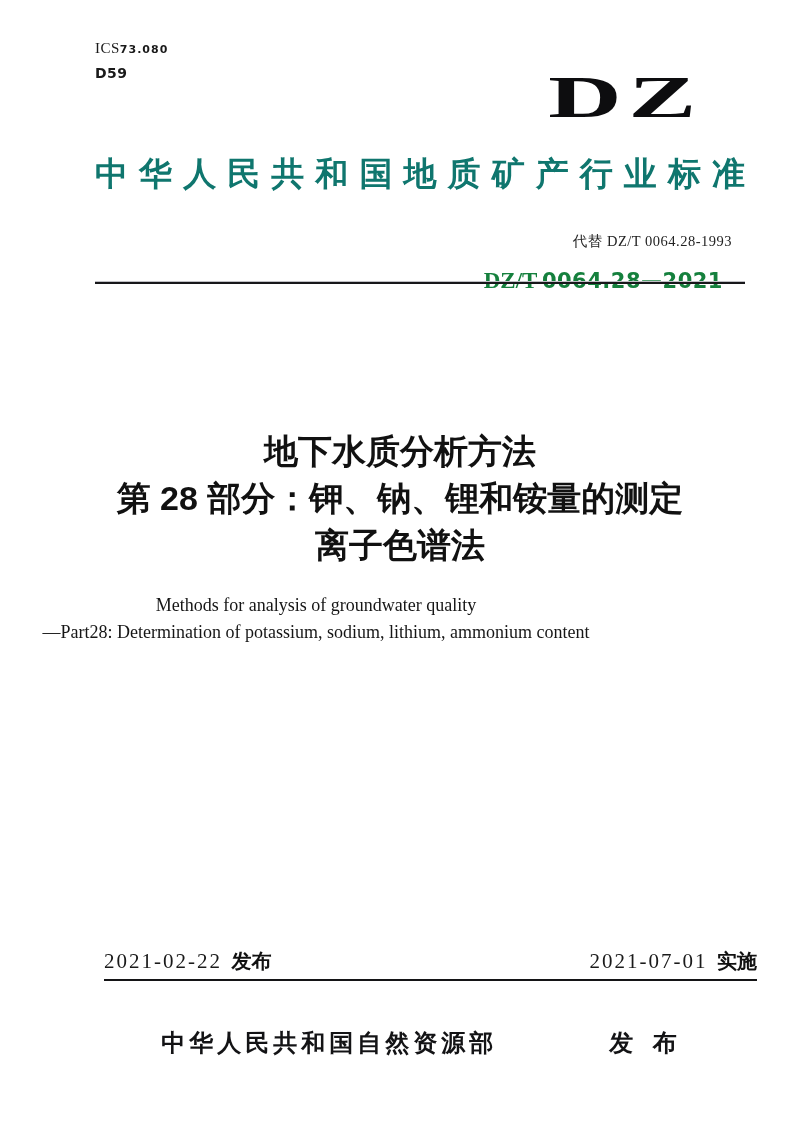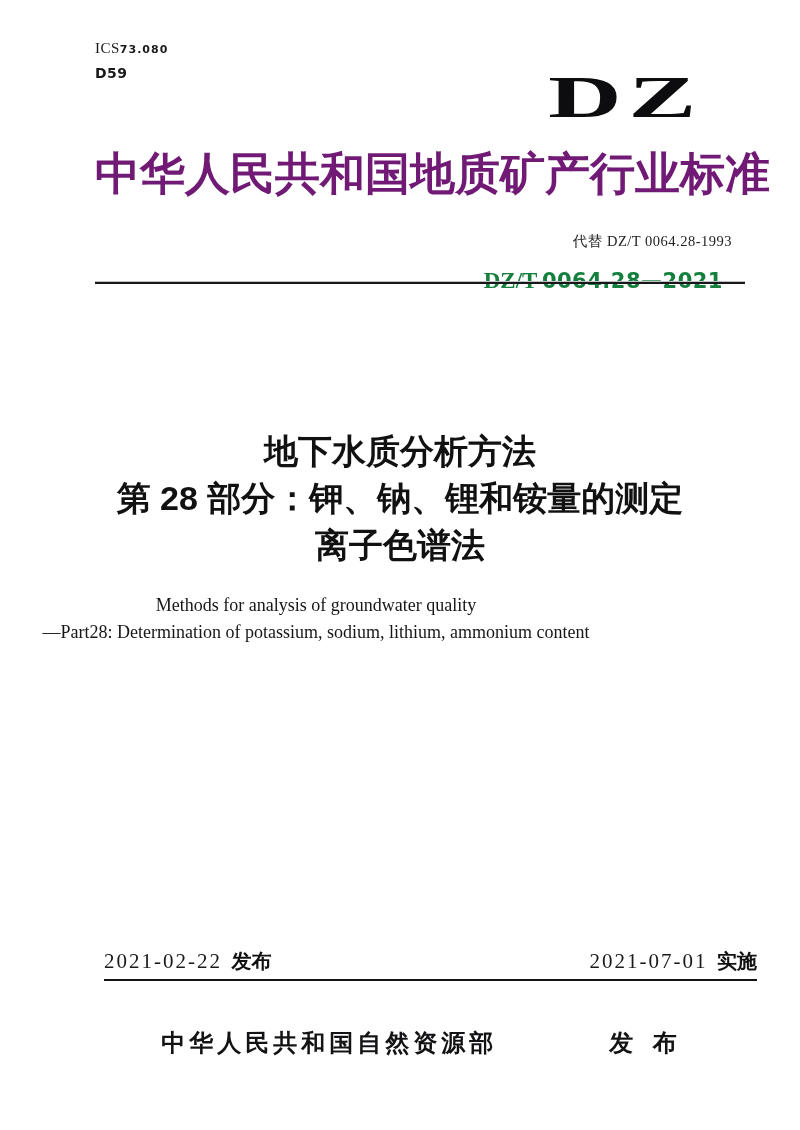--- a/index.html
+++ b/index.html
@@ -55,27 +55,27 @@
     transform-origin: 100% 50%;
     color: #0d0d0f;
   }
 
   
   .header-title {
     position: absolute;
     left: 95px;
     top: 152px;
     width: 650px;
-    font-size: 45px;
+    font-size: 33px;
     font-weight: bold;
     line-height: 44px;
     text-align: justify;
     text-align-last: justify;
     text-justify: inter-character;
-    color: #701a75;
+    color: #0f766e;
     white-space: nowrap;
   }
 
   
   .std-code {
     position: absolute;
     top: 220px;
     right: 77px;
     white-space: nowrap;
     color: #15803d;

